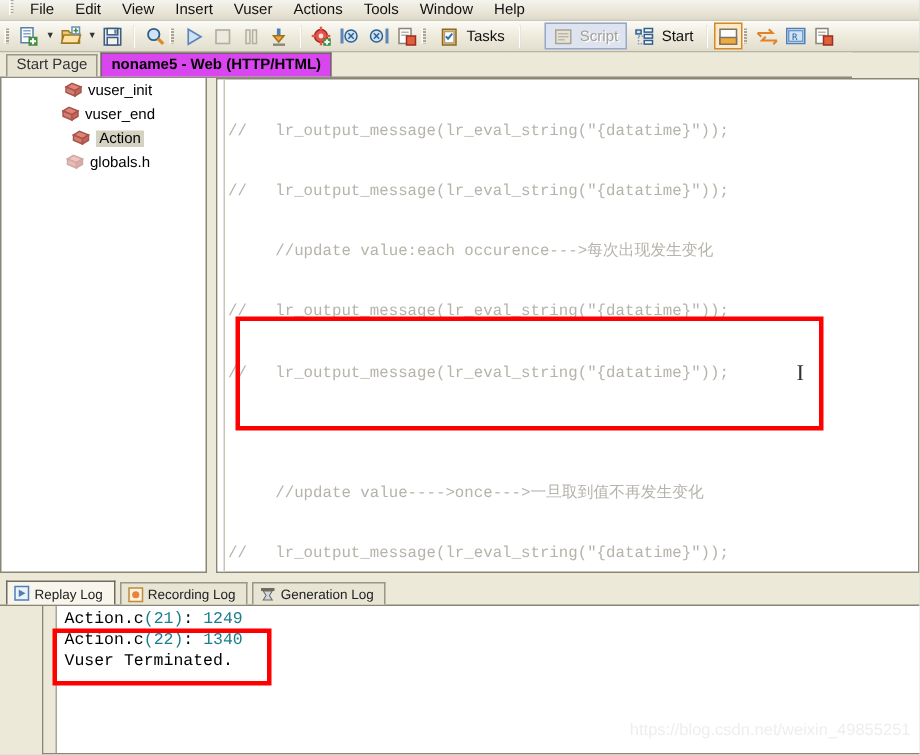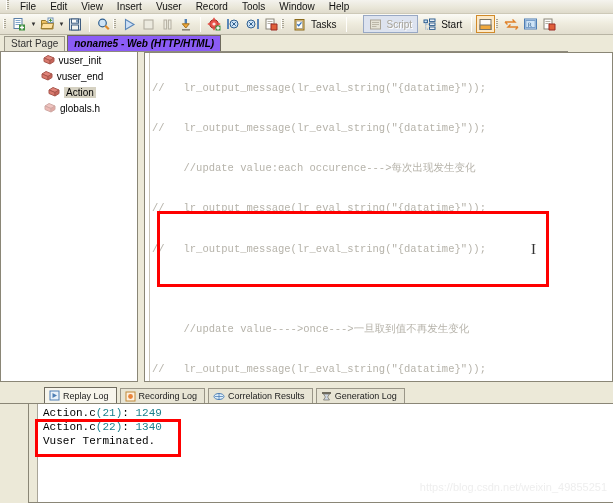--- a/index.html
+++ b/index.html
@@ -78,23 +78,22 @@
     background:#ece9d8; border-bottom:1px solid #8e8a7d;
     display:flex; align-items:flex-end; padding-left:4px;
   }
   .doctab {
     font-size:10px; height:15px; line-height:14px;
     padding: 0 6px; background:#e6e3d3;
     border:1px solid #9a9688; border-bottom:none;
     margin-right:2px; color:#333; white-space:nowrap;
   }
   .doctab.active {
-    background:#8b5cf6; font-weight:bold; color:#000; height:16px; line-height:15px;
+    background:#d946ef; font-weight:bold; color:#000; height:16px; line-height:15px;
     border-color:#6f6b5e;
-    font-style:italic;
   }
 
   
   .treepanel {
     position:absolute; left:0; top:52px; width:138px; height:330px;
     background:#ffffff; border:1px solid #8a8676; border-top:none;
     overflow:hidden;
   }
   .treerow {
     display:flex; align-items:center; height:16px; padding-left:6px;
@@ -156,21 +155,21 @@
     position:absolute; left:0; top:0; width:613px; height:17px;
     display:flex; align-items:flex-end; padding-left:4px;
     border-bottom:1px solid #8a8676;
   }
   .btab {
     display:flex; align-items:center; gap:3px;
     height:15px; padding:0 7px 0 4px; font-size:9px; color:#222;
     background:#e8e5d5; border:1px solid #9a9688; border-bottom:none;
     margin-right:3px; white-space:nowrap;
   }
-  .btab.active { background:#f7f5ec; height:16px; border-color:#6f6b5e;margin-left:40px; }
+  .btab.active { background:#f7f5ec; height:16px; border-color:#6f6b5e; }
   .logarea {
     position:absolute; left:0; top:17px; width:613px; height:99px;
     background:#ffffff; border:1px solid #8a8676; border-top:none;
     overflow:hidden;
     margin-left:28px;
   }
   .loggutter {
     position:absolute; left:0; top:0; width:9px; height:100%;
     background:#ece9d8; border-right:1px solid #a9a598;
   }
@@ -196,21 +195,21 @@
 
 <div id="app">
 
   <div class="menubar">
     <div class="grip"></div>
     <div class="menu-item">File</div>
     <div class="menu-item">Edit</div>
     <div class="menu-item">View</div>
     <div class="menu-item">Insert</div>
     <div class="menu-item">Vuser</div>
-    <div class="menu-item">Record</div>
+    <div class="menu-item">Actions</div>
     <div class="menu-item">Tools</div>
     <div class="menu-item">Window</div>
     <div class="menu-item">Help</div>
   </div>
 
   <div class="toolbar">
     <div class="grip"></div>
 
     <div class="tb-btn">
       <svg width="15" height="15" viewBox="0 0 15 15">
@@ -486,29 +485,20 @@
       <div class="btab">
         <span class="ico" style="width:11px;height:11px">
           <svg width="11" height="11" viewBox="0 0 11 11">
             <rect x="1" y="1" width="9" height="9" fill="#fdf1e0" stroke="#c08a3a"></rect>
             <circle cx="5.5" cy="5.5" r="2.4" fill="#e8843a"></circle>
           </svg>
         </span>
         <span>Recording Log</span>
       </div>
       <div class="btab">
-        <span class="ico" style="width:12px;height:11px">
-          <svg width="12" height="11" viewBox="0 0 12 11">
-            <ellipse cx="6" cy="5.5" rx="5" ry="3" fill="#dff0fa" stroke="#4f7fb5"></ellipse>
-            <path d="M2 5.5 h8 M6 2.6 v5.8" stroke="#4f7fb5" stroke-width=".8"></path>
-          </svg>
-        </span>
-        <span>Correlation Results</span>
-      </div>
-      <div class="btab">
         <span class="ico" style="width:11px;height:11px">
           <svg width="11" height="11" viewBox="0 0 11 11">
             <rect x="1" y="1" width="9" height="2" fill="#6f6b5e"></rect>
             <path d="M2.5 3 L8.5 3 L6.6 6 L8.5 9 L2.5 9 L4.4 6 Z" fill="#cfd8e4" stroke="#6f6b5e" stroke-width=".7"></path>
           </svg>
         </span>
         <span>Generation Log</span>
       </div>
     </div>
 

